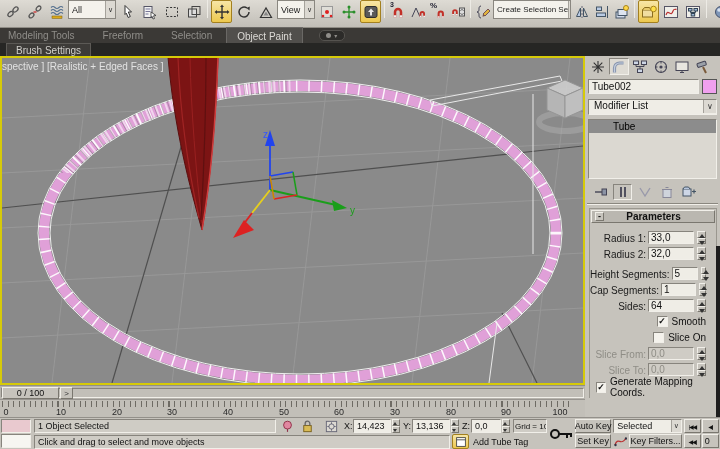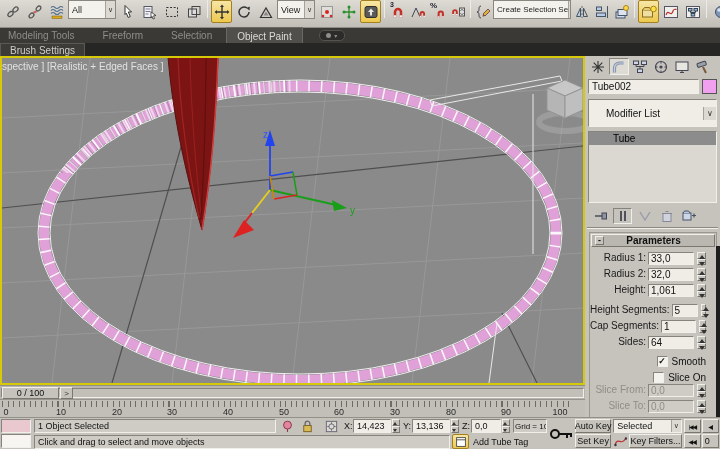--- a/index.html
+++ b/index.html
@@ -17,45 +17,45 @@
 .tdrop .arr{margin-left:auto;font-size:7px;color:#333;border-left:1px solid #a5a29b;padding:0 2px;height:100%;display:flex;align-items:center;background:#dcd9d2}
 .snapsub{position:absolute;left:1px;top:0;font-size:7px;font-weight:bold;color:#223;font-style:normal}
 
 #ribbon-tabs{position:absolute;left:0;top:28px;width:720px;height:15px;background:#3b3936;display:flex;align-items:center;font-size:10px;color:#8f8d89}
 .rtab{padding:0 14px;white-space:nowrap}
 .rtab.active{background:#514f4c;border:1px solid #6a6865;border-bottom:none;color:#dcdad6;height:15px;display:flex;align-items:center;padding:8px 10px}
 #ribbon-config{width:26px;height:11px;background:#2c2b29;border:1px solid #55534f;border-radius:5px;margin-left:16px;display:flex;align-items:center;justify-content:center;gap:3px}
 #ribbon-config i{width:5px;height:5px;background:#8f8d89;border-radius:50%}
 #ribbon-config b{font-size:6px;color:#8f8d89;font-weight:normal}
 #brush-row{position:absolute;left:0;top:43px;width:720px;height:13px;background:#262624;display:flex;align-items:flex-end}
-#brush-tab{height:13px;background:#3d3b38;border:1px solid #5c5a56;border-bottom:none;color:#cfcdc9;font-size:10px;padding:0 9px;display:flex;align-items:center;white-space:nowrap}
+#brush-tab{margin-left:6px;height:13px;background:#3d3b38;border:1px solid #5c5a56;border-bottom:none;color:#cfcdc9;font-size:10px;padding:0 9px;display:flex;align-items:center;white-space:nowrap}
 
 #viewport{position:absolute;left:0;top:56px;width:585px;height:329px;border:2px solid #d6ca08;background:#8a8a8a}
 #vp-label{position:absolute;left:2px;top:61px;font-size:10px;color:#e2e2e2;white-space:nowrap}
 
 #side-panel{position:absolute;left:585px;top:56px;width:135px;height:361px;background:#c6c3bc;overflow:hidden}
 #ptabs{display:flex;height:19px;padding:2px 2px 0 3px;gap:1px}
 .ptab{width:20px;height:17px;display:flex;align-items:center;justify-content:center}
 .ptab.active{background:#dedbd4;border:1px solid;border-color:#87847d #f1efe9 #f1efe9 #87847d}
 #name-row{display:flex;margin:4px 3px 0 3px;gap:3px;height:15px}
 #obj-name{flex:1;font-size:10px;padding:1px 3px;color:#111;display:flex;align-items:center}
 #obj-color{width:15px;background:#f0a0ee;border:1px solid #555}
-#mod-list{margin:5px 3px 0 3px;height:28px;display:flex;align-items:center;font-size:10px;padding-left:17px}
+#mod-list{margin:5px 3px 0 3px;height:16px;display:flex;font-size:10px;padding-left:5px}
 #mod-list .arr{margin-left:auto;width:13px;height:13px;background:#dcd9d2;border-left:1px solid #a5a29b;display:flex;align-items:center;justify-content:center;font-size:8px;color:#333}
-#stack{margin:4px 3px 0 3px;height:72px;background:#dbd8d1}
+#stack{margin:4px 3px 0 3px;height:60px;background:#dbd8d1}
 #stack-item{height:13px;background:#8c8c8c;color:#000;font-size:10px;padding-left:24px;display:flex;align-items:center}
 #stack-btns{display:flex;gap:3px;margin:4px 0 0 6px;height:17px;align-items:center}
 .sbtn{width:19px;height:16px;display:flex;align-items:center;justify-content:center}
 .sbtn.framed{border:1px solid;border-color:#87847d #f1efe9 #f1efe9 #87847d}
 #pdivider{margin:3px 2px;height:2px;border-top:1px solid #8a877f;border-bottom:1px solid #f1efe9}
 #rollout{margin:0 3px 0 4px;border:1px solid #9a978f;border-bottom:none;padding-bottom:4px}
 #ro-head{height:13px;margin:1px;background:#bab7b0;border:1px solid;border-color:#f1efe9 #7a776f #7a776f #f1efe9;display:flex;align-items:center;font-size:10px;font-weight:bold;color:#111}
 #ro-minus{width:9px;height:9px;margin:0 3px;background:#c6c3bc;border:1px solid;border-color:#f1efe9 #7a776f #7a776f #f1efe9;font-size:9px;line-height:6px;text-align:center;font-weight:bold}
 #ro-title{flex:1;text-align:center;margin-right:14px}
-.prow{display:flex;align-items:flex-start;justify-content:flex-end;height:16px;padding-right:8px;font-size:10px;color:#1a1a1a;white-space:nowrap}
+.prow{display:flex;align-items:flex-end;justify-content:flex-end;height:16px;padding-right:8px;font-size:10px;color:#1a1a1a;white-space:nowrap}
 .prow span{margin-right:2px}
 .pfield{width:46px;height:13px;font-size:10px;padding:0 2px;color:#111;display:flex;align-items:center}
 .spin{width:9px;height:13px;display:flex;flex-direction:column;margin-left:1px}
 .spin b{flex:1;background:#c6c3bc;border:1px solid;border-color:#f1efe9 #7a776f #7a776f #f1efe9;position:relative}
 .spin b.up:after,.spin b.dn:after{content:"";position:absolute;left:1px;top:1px;border:3px solid transparent}
 .spin b.up:after{border-bottom:4px solid #333;top:-1px}
 .spin b.dn:after{border-top:4px solid #333;top:2px}
 .chkrow{display:flex;align-items:center;height:14px;font-size:10px;color:#111;justify-content:flex-end;padding-right:10px;gap:4px}
 .chkrow.left{justify-content:flex-start;padding-left:6px;padding-right:0}
 .chk{width:11px;height:11px;background:#f4f2ec;border:1px solid;border-color:#87847d #f1efe9 #f1efe9 #87847d;font-size:9px;line-height:9px;text-align:center;font-weight:bold;color:#111}
@@ -476,28 +476,20 @@
         </span>
       </div>
     <div class="prow">
         <span>Radius 2:</span>
         <span class="pfield sunkw">32,0</span>
         <span class="spin">
           <b class="up"></b>
           <b class="dn"></b>
         </span>
       </div>
-    <div class="prow">
-        <span>Height:</span>
-        <span class="pfield sunkw">1,061</span>
-        <span class="spin">
-          <b class="up"></b>
-          <b class="dn"></b>
-        </span>
-      </div>
     <div class="gap4"></div>
     <div class="prow">
         <span>Height Segments:</span>
         <span class="pfield sunkw">5</span>
         <span class="spin">
           <b class="up"></b>
           <b class="dn"></b>
         </span>
       </div>
     <div class="prow">

